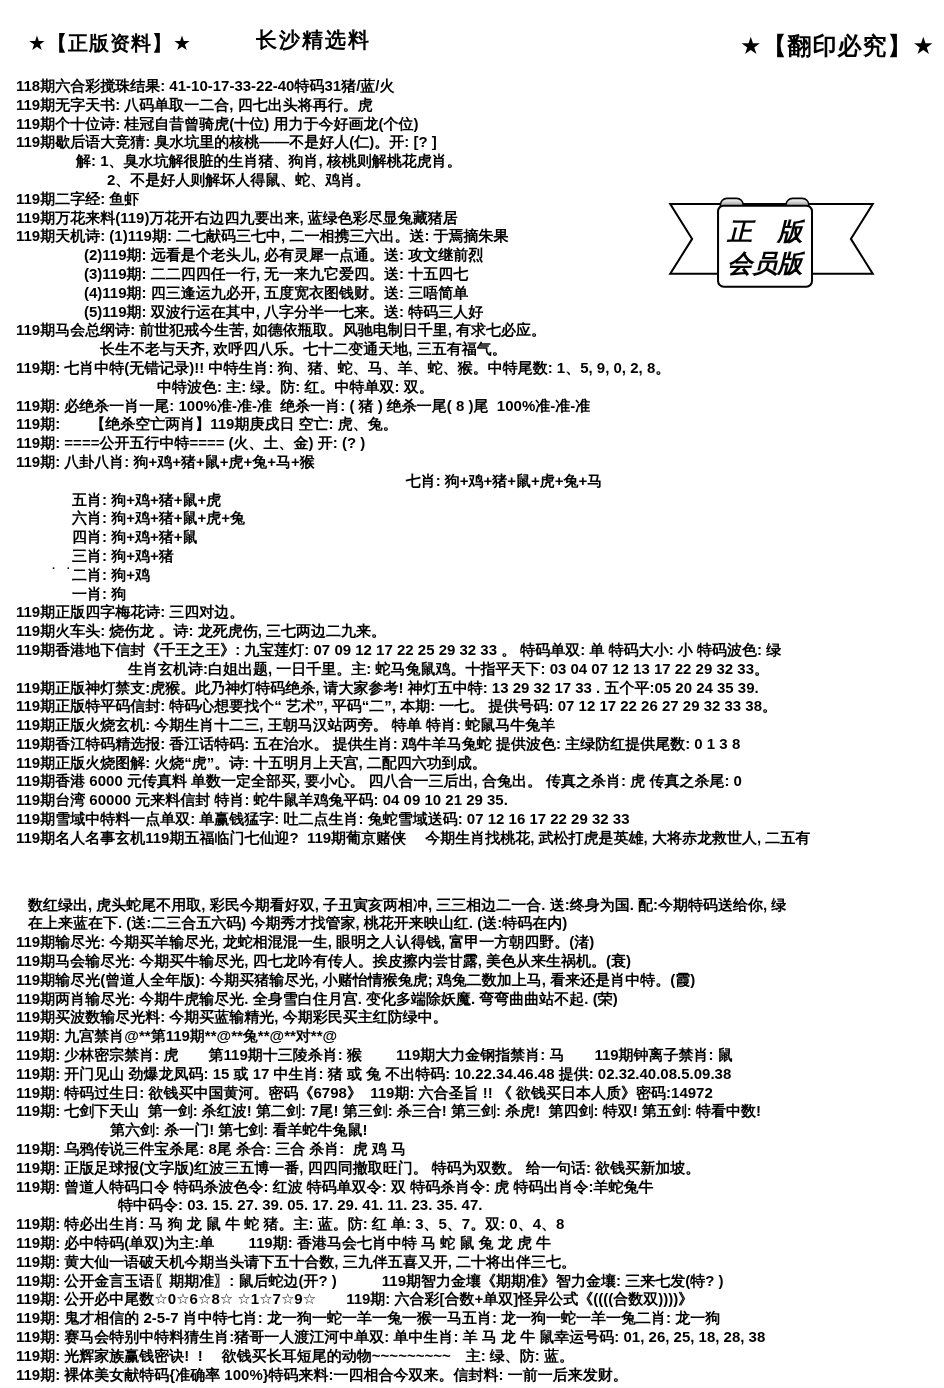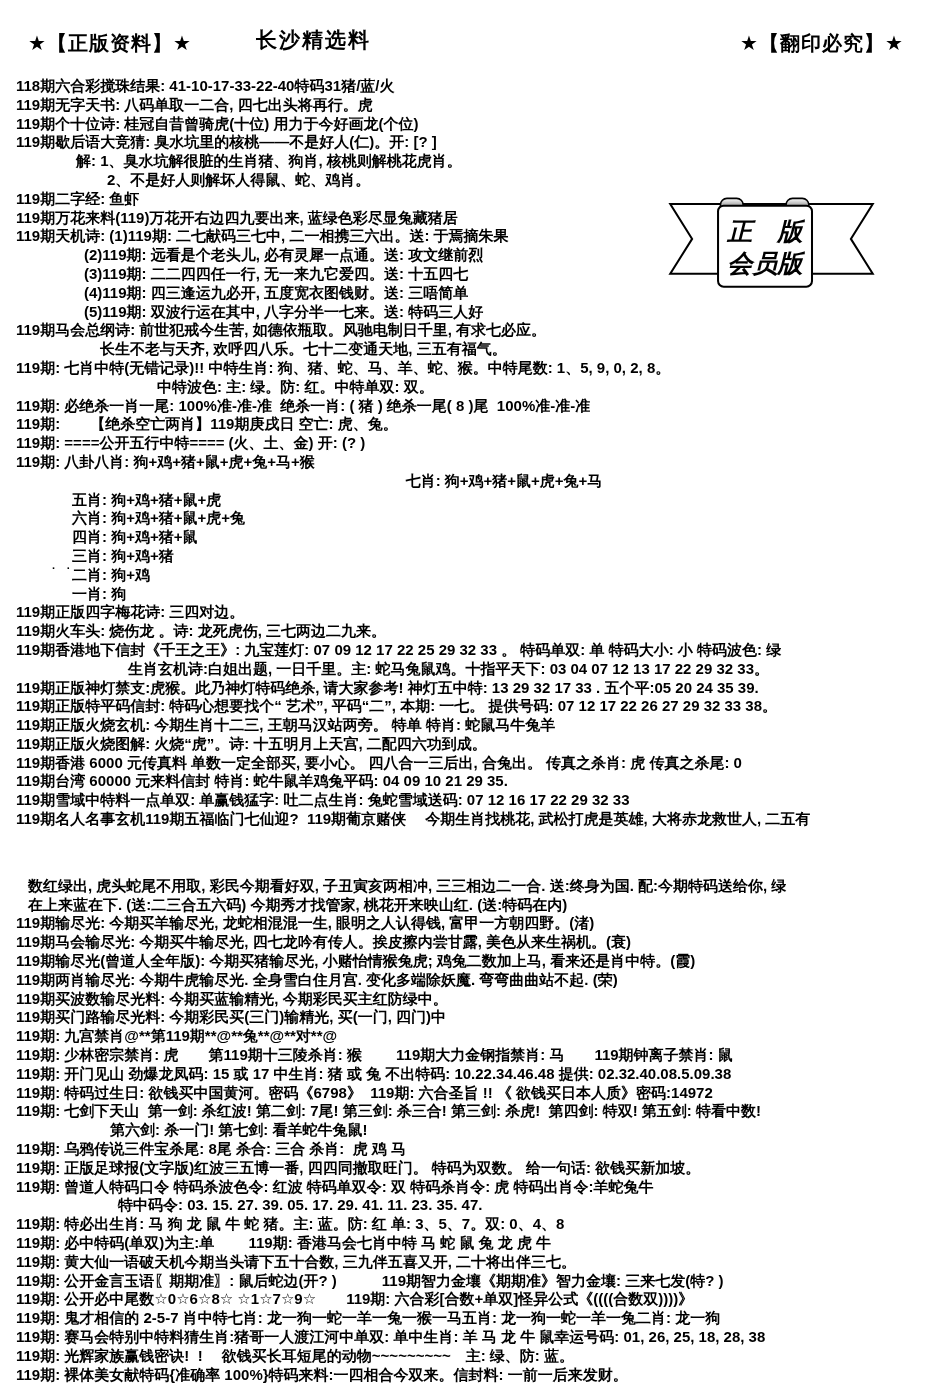--- a/index.html
+++ b/index.html
@@ -10,21 +10,21 @@
     font-weight:bold;
     overflow:hidden;
     position:relative;
   }
   .page{position:absolute;inset:0;}
   .header{
     position:absolute;top:26px;left:0;width:944px;height:34px;
   }
   .header .left-label{position:absolute;left:28px;top:4px;font-size:20px;letter-spacing:1px;}
   .header .title{position:absolute;left:256px;top:0px;font-size:21px;letter-spacing:2px;}
-  .header .right-label{position:absolute;left:740px;top:4px;font-size:20px;letter-spacing:1px;}
+  .header .right-label{position:absolute;left:740px;top:4px;font-size:24px;letter-spacing:1px;}
   .doc-lines{
     position:absolute;top:77px;left:16px;width:920px;
   }
   .line{
     height:18.8px;line-height:18.8px;
     font-size:15px;
     white-space:pre;
     overflow:visible;
   }
   .stray{position:absolute;left:52px;top:562px;font-size:11px;letter-spacing:4px;}
@@ -78,33 +78,33 @@
       <div class="line" style="padding-left: 56px;">三肖: 狗+鸡+猪</div>
       <div class="line" style="padding-left: 56px;">二肖: 狗+鸡</div>
       <div class="line" style="padding-left: 56px;">一肖: 狗</div>
       <div class="line">119期正版四字梅花诗: 三四对边。</div>
       <div class="line">119期火车头: 烧伤龙 。诗: 龙死虎伤, 三七两边二九来。</div>
       <div class="line">119期香港地下信封《千王之王》: 九宝莲灯: 07 09 12 17 22 25 29 32 33 。 特码单双: 单 特码大小: 小 特码波色: 绿</div>
       <div class="line" style="padding-left: 112px;">生肖玄机诗:白姐出题, 一日千里。主: 蛇马兔鼠鸡。十指平天下: 03 04 07 12 13 17 22 29 32 33。</div>
       <div class="line">119期正版神灯禁支:虎猴。此乃神灯特码绝杀, 请大家参考! 神灯五中特: 13 29 32 17 33 . 五个平:05 20 24 35 39.</div>
       <div class="line">119期正版特平码信封: 特码心想要找个“ 艺术”, 平码“二”, 本期: 一七。 提供号码: 07 12 17 22 26 27 29 32 33 38。</div>
       <div class="line">119期正版火烧玄机: 今期生肖十二三, 王朝马汉站两旁。 特单 特肖: 蛇鼠马牛兔羊</div>
+      <div class="line">119期香江特码精选报: 香江话特码: 五在治水。 提供生肖: 鸡牛羊马兔蛇 提供波色: 主绿防红提供尾数: 0 1 3 8</div>
       <div class="line">119期正版火烧图解: 火烧“虎”。诗: 十五明月上天宫, 二配四六功到成。</div>
       <div class="line">119期香港 6000 元传真料 单数一定全部买, 要小心。 四八合一三后出, 合兔出。 传真之杀肖: 虎 传真之杀尾: 0</div>
       <div class="line">119期台湾 60000 元来料信封 特肖: 蛇牛鼠羊鸡兔平码: 04 09 10 21 29 35.</div>
       <div class="line">119期雪域中特料一点单双: 单赢钱猛字: 吐二点生肖: 兔蛇雪域送码: 07 12 16 17 22 29 32 33</div>
       <div class="line">119期名人名事玄机119期五福临门七仙迎?  119期葡京赌侠　 今期生肖找桃花, 武松打虎是英雄, 大将赤龙救世人, 二五有</div>
       <div class="line" style="padding-left: 12px; margin-top: 48px;">数红绿出, 虎头蛇尾不用取, 彩民今期看好双, 子丑寅亥两相冲, 三三相边二一合. 送:终身为国. 配:今期特码送给你, 绿</div>
       <div class="line" style="padding-left: 12px;">在上来蓝在下. (送:二三合五六码) 今期秀才找管家, 桃花开来映山红. (送:特码在内)</div>
       <div class="line">119期输尽光: 今期买羊输尽光, 龙蛇相混混一生, 眼明之人认得钱, 富甲一方朝四野。(渚)</div>
       <div class="line">119期马会输尽光: 今期买牛输尽光, 四七龙吟有传人。挨皮擦内尝甘露, 美色从来生祸机。(衰)</div>
       <div class="line">119期输尽光(曾道人全年版): 今期买猪输尽光, 小赌怡情猴兔虎; 鸡兔二数加上马, 看来还是肖中特。(霞)</div>
       <div class="line">119期两肖输尽光: 今期牛虎输尽光. 全身雪白住月宫. 变化多端除妖魔. 弯弯曲曲站不起. (荣)</div>
       <div class="line">119期买波数输尽光料: 今期买蓝输精光, 今期彩民买主红防绿中。</div>
-      <div class="line">119期买门路输尽光料: 今期彩民买(三门)输精光, 买(一门, 四门)中</div>
       <div class="line">119期: 九宫禁肖@**第119期**@**兔**@**对**@</div>
       <div class="line">119期: 少林密宗禁肖: 虎　　第119期十三陵杀肖: 猴　　 119期大力金钢指禁肖: 马　　119期钟离子禁肖: 鼠</div>
       <div class="line">119期: 开门见山 劲爆龙凤码: 15 或 17 中生肖: 猪 或 兔 不出特码: 10.22.34.46.48 提供: 02.32.40.08.5.09.38</div>
       <div class="line">119期: 特码过生日: 欲钱买中国黄河。密码《6798》  119期: 六合圣旨 !! 《 欲钱买日本人质》密码:14972</div>
       <div class="line">119期: 七剑下天山  第一剑: 杀红波! 第二剑: 7尾! 第三剑: 杀三合! 第三剑: 杀虎!  第四剑: 特双! 第五剑: 特看中数!</div>
       <div class="line" style="padding-left: 94px;">第六剑: 杀一门! 第七剑: 看羊蛇牛兔鼠!</div>
       <div class="line">119期: 乌鸦传说三件宝杀尾: 8尾 杀合: 三合 杀肖:  虎 鸡 马</div>
       <div class="line">119期: 正版足球报(文字版)红波三五博一番, 四四同撤取旺门。 特码为双数。 给一句话: 欲钱买新加坡。</div>
       <div class="line">119期: 曾道人特码口令 特码杀波色令: 红波 特码单双令: 双 特码杀肖令: 虎 特码出肖令:羊蛇兔牛</div>
       <div class="line" style="padding-left: 102px;">特中码令: 03. 15. 27. 39. 05. 17. 29. 41. 11. 23. 35. 47.</div>

